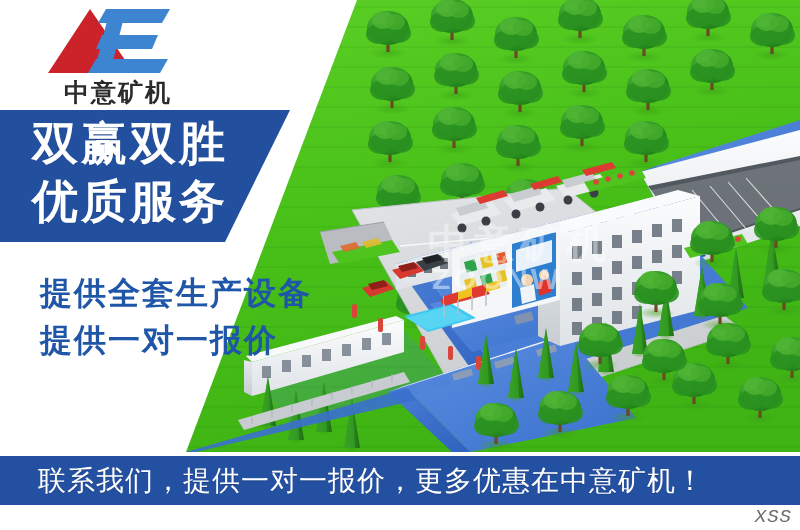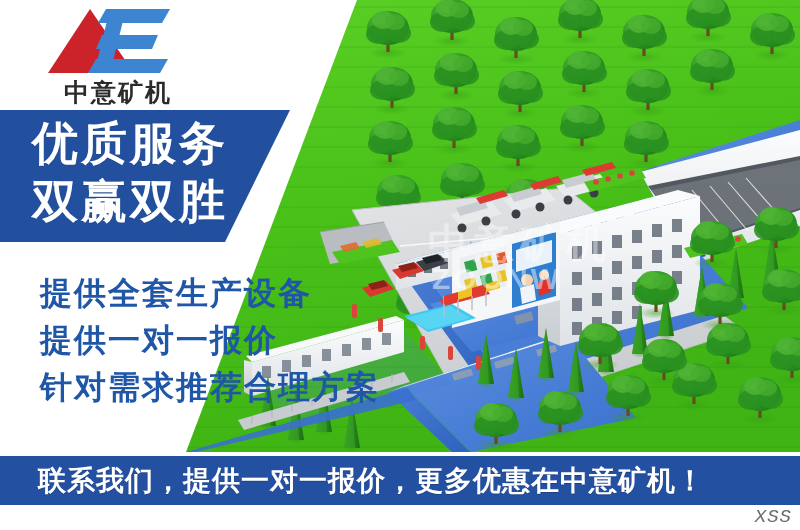--- a/index.html
+++ b/index.html
@@ -91,21 +91,21 @@
     left: 0; top: 456px;
     width: 800px; height: 49px;
     background: #2450A2;
     z-index: 7;
     display: flex;
     align-items: center;
   }
   #banner-text {
     color: #ffffff;
     font-size: 28px;
-    font-weight: bold;
+    font-weight: normal;
     letter-spacing: 1px;
     margin-left: 38px;
     white-space: nowrap;
     text-shadow: 0 1px 0 rgba(0,0,0,.18);
   }
 
   
   #wm-center {
     position: absolute;
     left: 428px; top: 216px;
@@ -592,28 +592,27 @@
       <polygon points="54,30 110,30 104,44 48,44" fill="#3D85D0"></polygon>
       <polygon points="48,54 120,54 112,68 40,68" fill="#3D85D0"></polygon>
 
       <polygon points="54,4 62,4 34,68 26,68" fill="#FFFFFF" opacity="0"></polygon>
     </svg>
     <div id="logo-word">中意矿机</div>
   </div>
 
   <div id="headline-block"></div>
   <div id="headline-text">
+    <div>双赢双胜</div>
     <div>优质服务</div>
-    <div>双赢双胜</div>
   </div>
 
   <div id="bullets">
     <div>提供全套生产设备</div>
     <div>提供一对一报价</div>
-    <div>针对需求推荐合理方案</div>
   </div>
 
   <div id="banner">
     <div id="banner-text">联系我们，提供一对一报价，更多优惠在中意矿机！</div>
   </div>
 
   <div id="wm-corner">XSS</div>
 
 </div>
 

